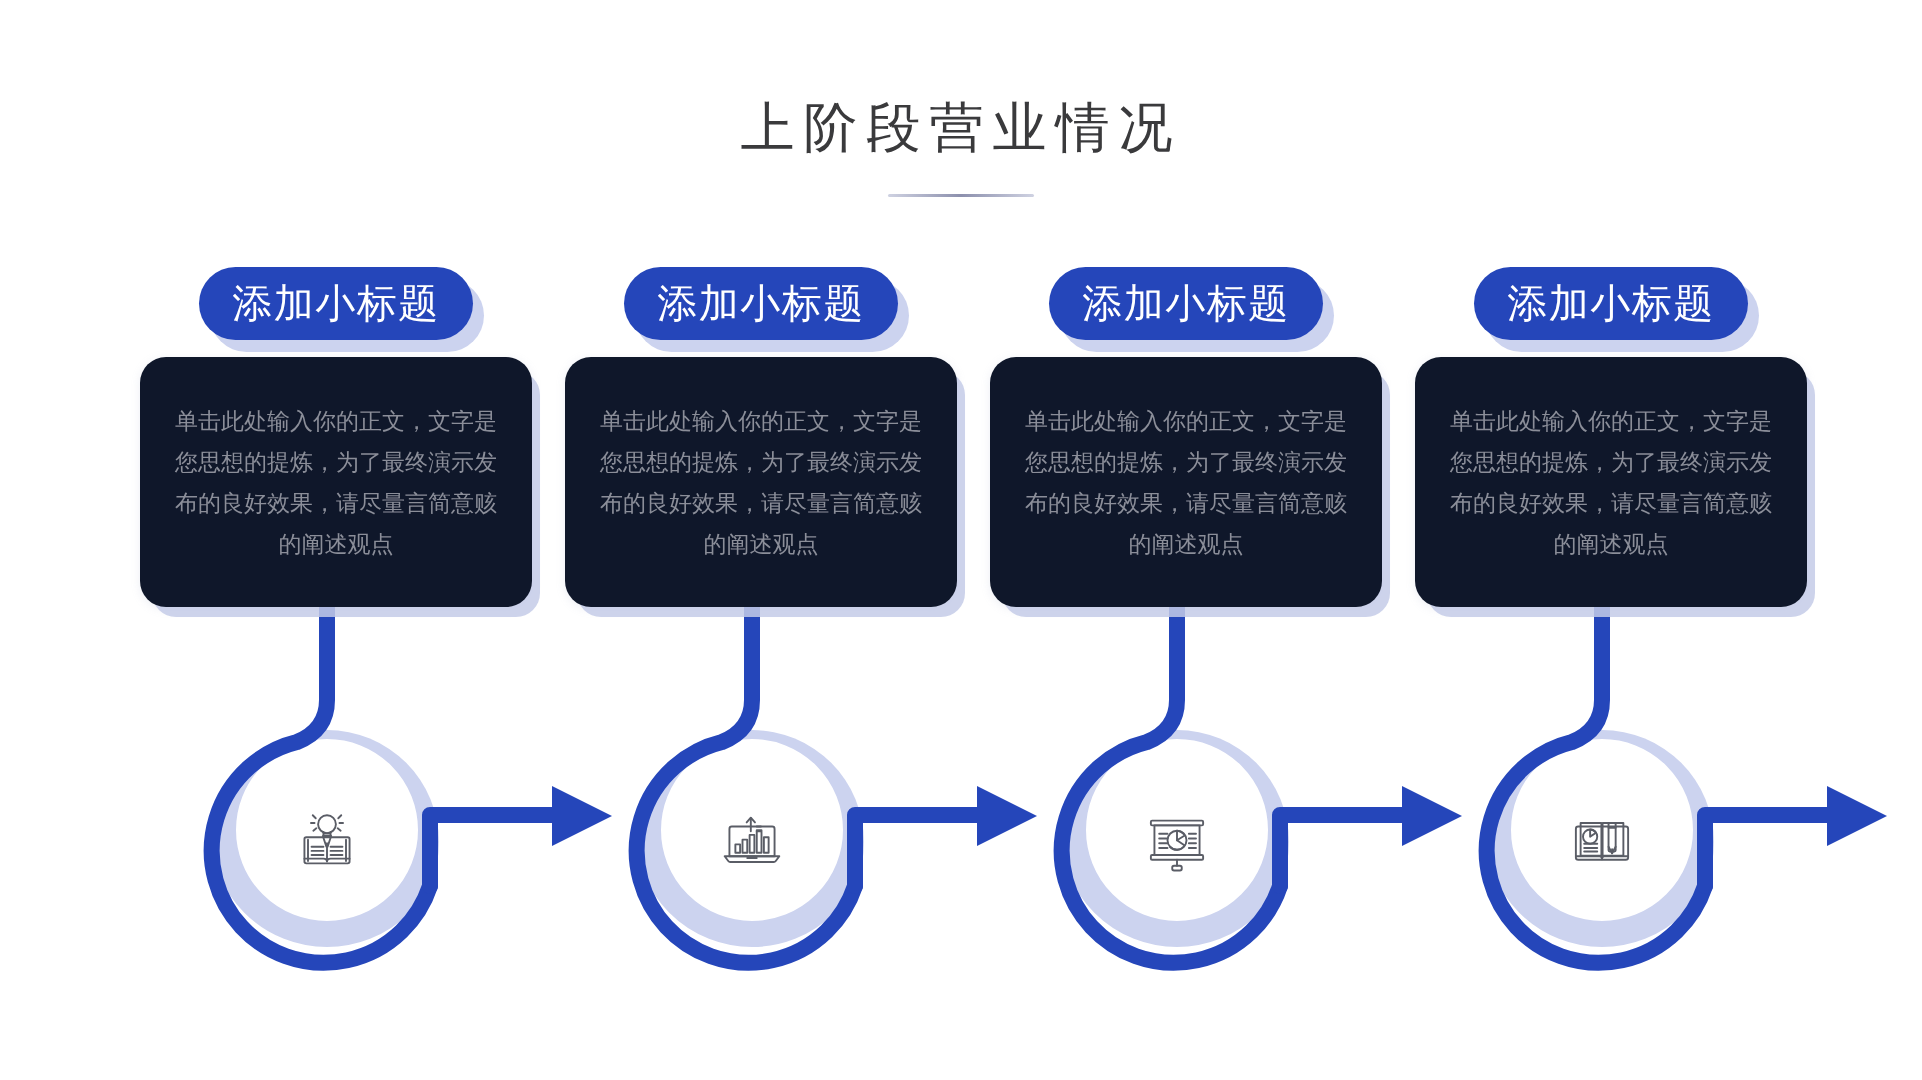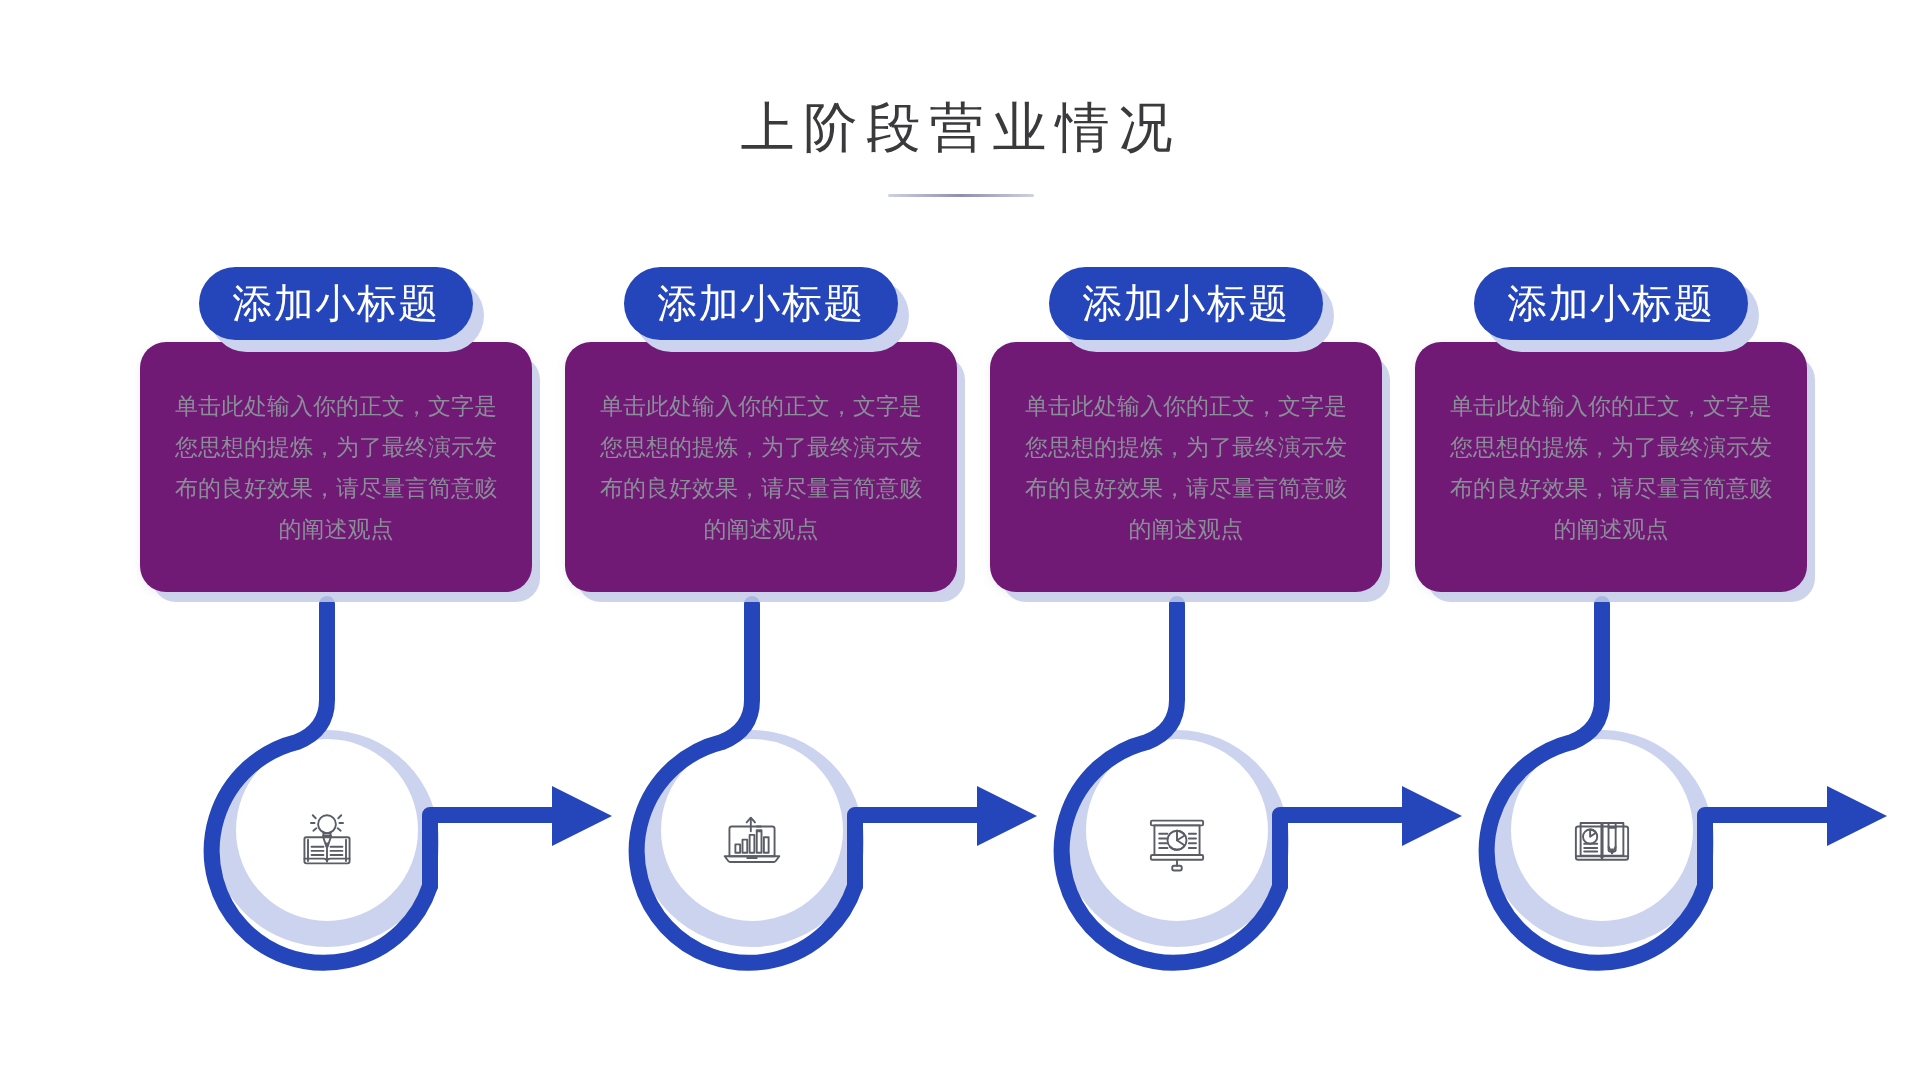--- a/index.html
+++ b/index.html
@@ -44,23 +44,23 @@
     width:392px;
   }
   .column.c0{ left:140px; }
   .column.c1{ left:565px; }
   .column.c2{ left:990px; }
   .column.c3{ left:1415px; }
 
   
   .card{
     position:absolute;
-    top:75px; left:0;
+    top:90px; left:0;
     width:392px; height:250px;
-    background:#701a75;
+    background:#0f172a;
     border-radius:26px;
     box-shadow:
        10px 12px 0 -2px rgba(196,203,232,0.85),
        0 2px 10px rgba(150,158,195,0.18);
     z-index:1;
   }
   .card-body{
     position:absolute;
     top:44px; left:26px; right:26px;
     font-family:"DejaVu Serif","Liberation Serif",serif;

